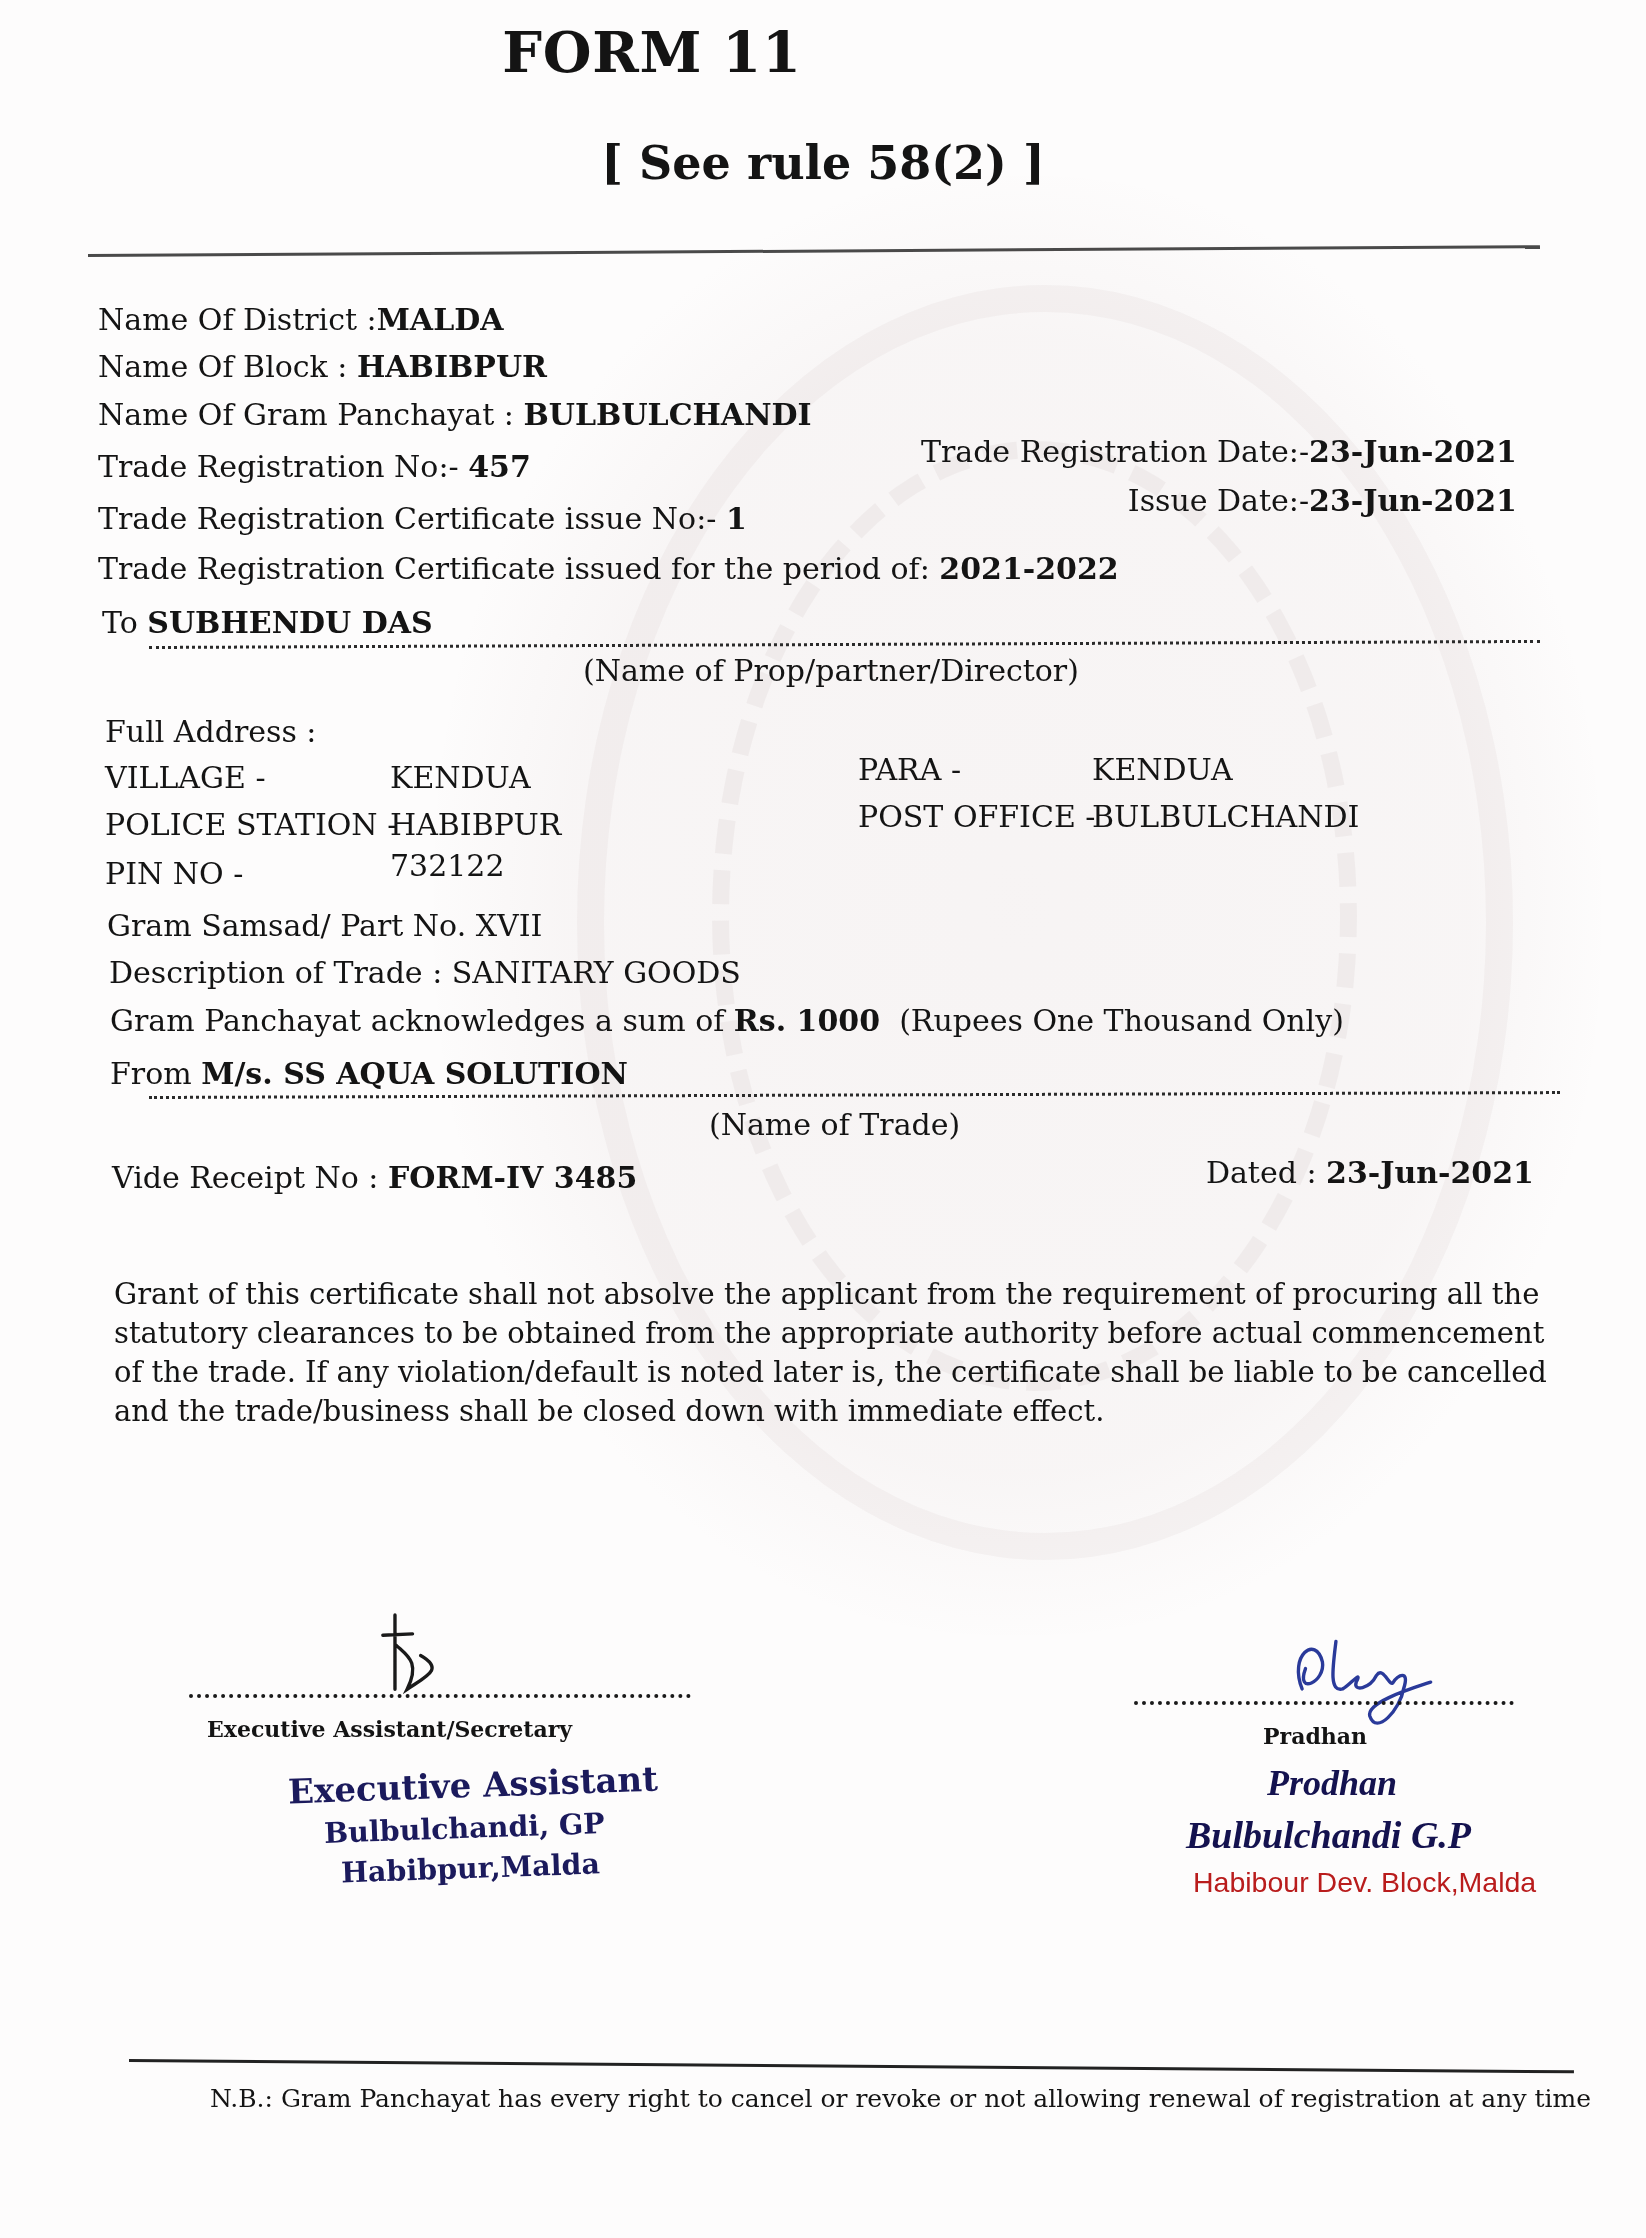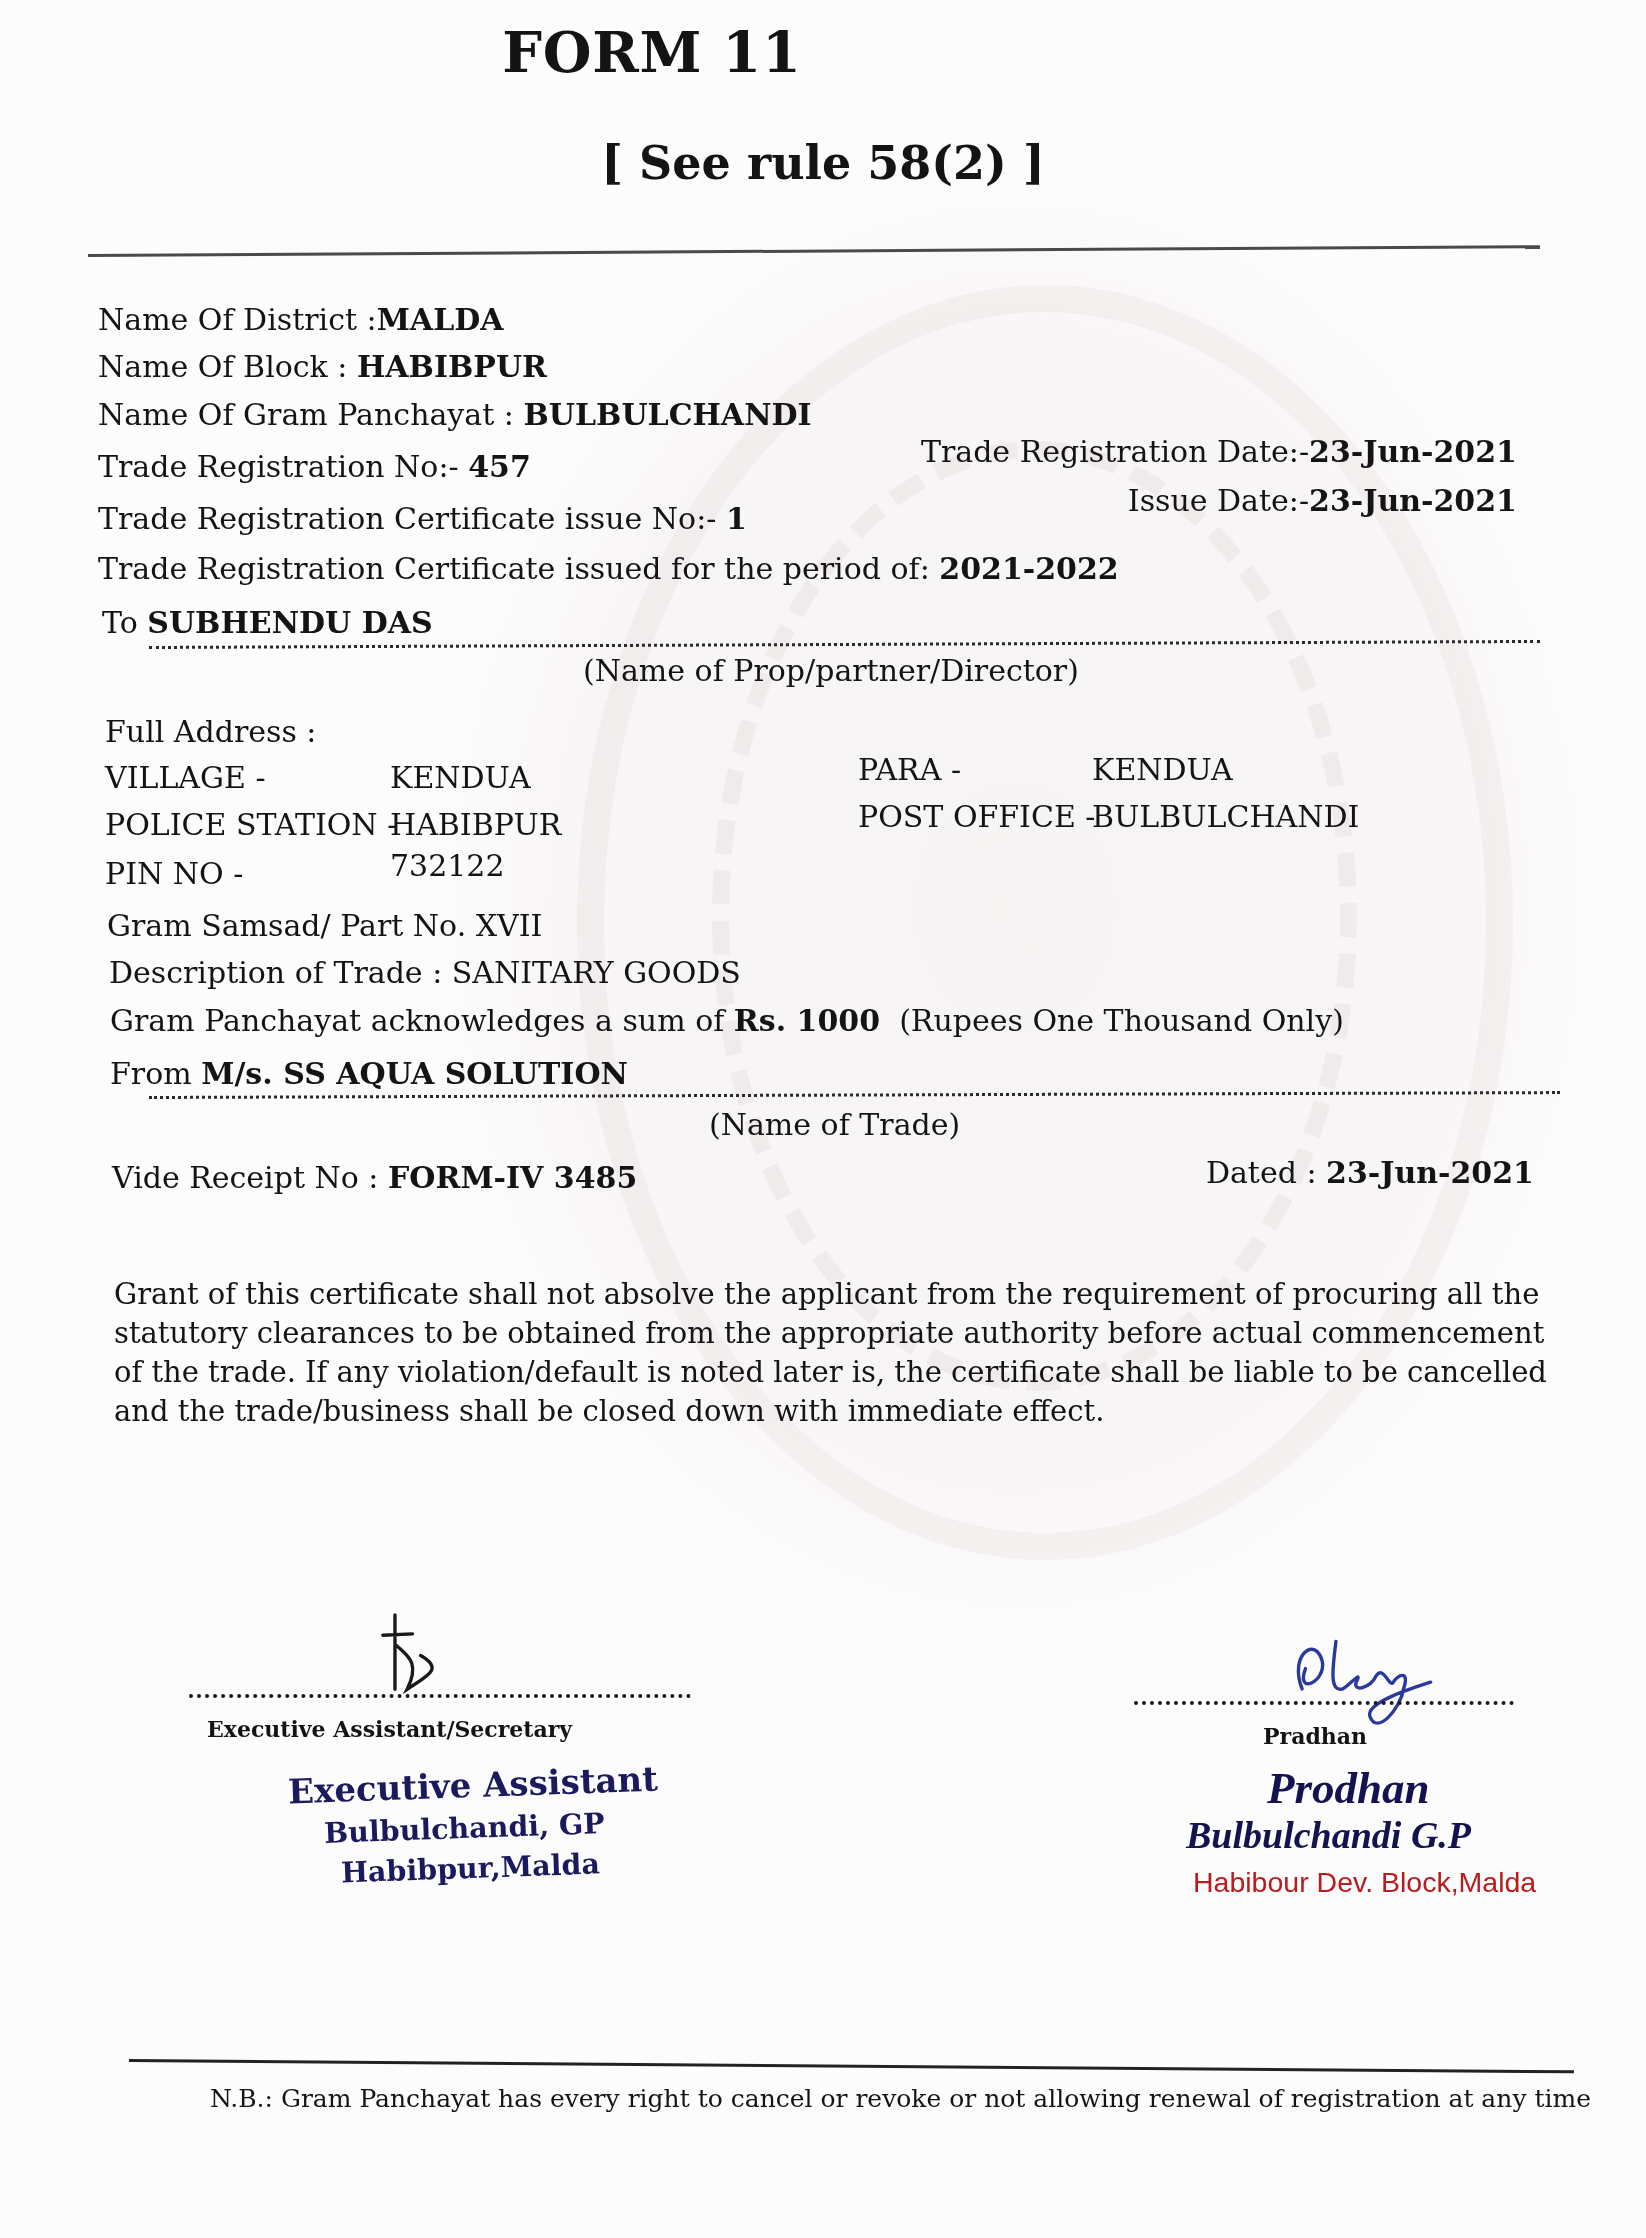--- a/index.html
+++ b/index.html
@@ -120,19 +120,19 @@
 <div class="abs sig-title" style="left:207px; top:1716px;">Executive Assistant/Secretary</div>
 <div class="abs stamp" style="left:288px; top:1765px; font-size:34px; transform:rotate(-2deg);">Executive Assistant</div>
 <div class="abs stamp" style="left:324px; top:1811px; font-size:28.5px; transform:rotate(-2deg);">Bulbulchandi, GP</div>
 <div class="abs stamp" style="left:341px; top:1851px; font-size:28.5px; transform:rotate(-2deg);">Habibpur,Malda</div>
 
 <svg class="sig" style="left:1275px; top:1628px;" width="176" height="115" viewBox="0 0 260 170">
   <path d="M40 90 C20 40, 60 10, 70 50 C75 80, 30 100, 45 60 M90 20 C85 60, 80 95, 100 90 C110 85, 130 60, 120 80 C115 95, 140 90, 150 70 C160 55, 170 90, 175 80 C180 70, 200 60, 190 90 C185 120, 150 160, 140 130 C135 110, 200 90, 230 80" fill="none" stroke="#2a3a9a" stroke-width="5" stroke-linecap="round"></path>
 </svg>
 <div class="sig-dots" style="left:1134px; top:1701px; width:380px;"></div>
 <div class="abs sig-title" style="left:1263px; top:1723px;">Pradhan</div>
-<div class="abs stamp-r" style="left:1267px; top:1762px; font-size:45px;">Prodhan</div>
+<div class="abs stamp-r" style="left:1267px; top:1762px; font-size:36px;">Prodhan</div>
 <div class="abs stamp-r" style="left:1186px; top:1813px; font-size:38px;">Bulbulchandi G.P</div>
 <div class="abs stamp-sans" style="left:1193px; top:1866px; font-size:28.5px;">Habibour Dev. Block,Malda</div>
 
 <div class="rule-bottom"></div>
 <div class="abs nb">N.B.: Gram Panchayat has every right to cancel or revoke or not allowing renewal of registration at any time</div>
 
 
 </body></html>

